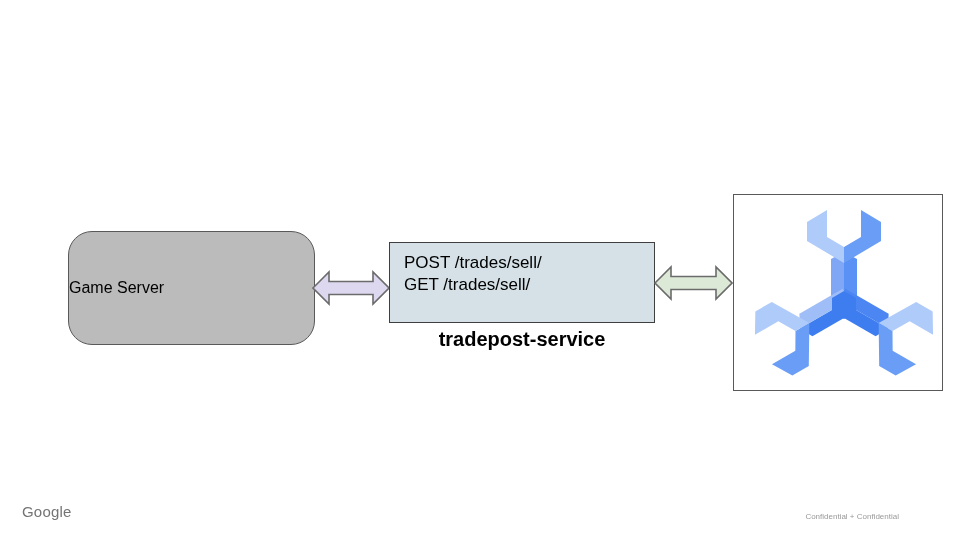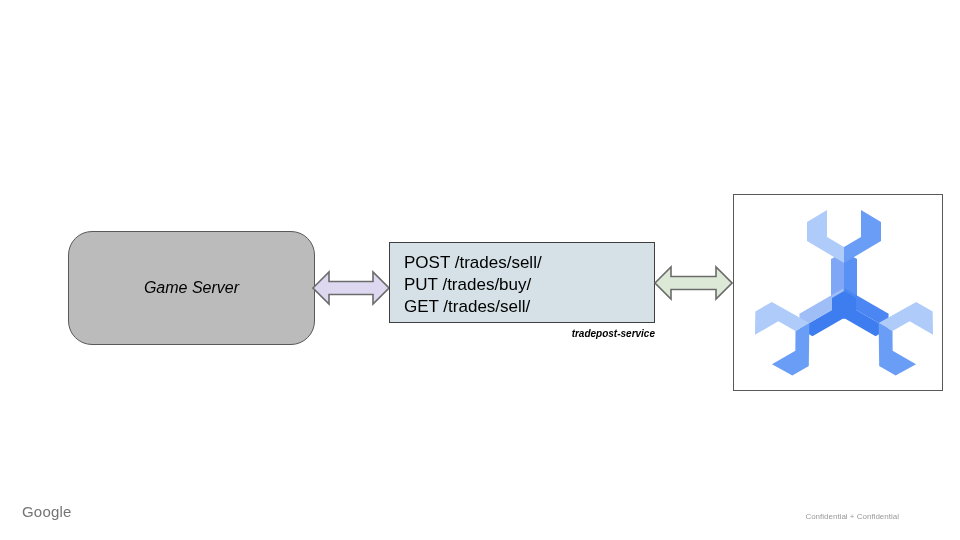--- a/index.html
+++ b/index.html
@@ -16,41 +16,41 @@
     overflow: hidden;
   }
   .node { position: absolute; box-sizing: border-box; }
 
   .game-server {
     left: 68px; top: 231px;
     width: 247px; height: 114px;
     background: var(--game-server-fill, #bbbbbb);
     border: 1.5px solid var(--game-server-border, #595959);
     border-radius: 24px;
-    display: flex; align-items: center; justify-content: center;
-    font-size: 16px; color: #000; font-style: italic;
+    display: flex; align-items: center; 
+    font-size: 16px; color: #000;
   }
 
   .arrow { position: absolute; }
   .arrow-left  { left: 312px; top: 270px; width: 78px; height: 36px; }
   .arrow-right { left: 654px; top: 265px; width: 79px; height: 36px; }
 
   .service-box {
     left: 389px; top: 242px;
     width: 266px; height: 81px;
     background: var(--service-fill, #d5e1e6);
     border: 1px solid var(--service-border, #3f3f3f);
     padding: 9px 0 0 14px;
     font-size: 17px; line-height: 22px; color: #000;
   }
   .service-caption {
     position: absolute;
     left: 389px; top: 328px; width: 266px;
-    text-align: right;
-    font-size: 10px; font-weight: bold; color: #000; font-style: italic;
+    text-align: center;
+    font-size: 20px; font-weight: bold; color: #000;
   }
 
   .logo-box {
     position: absolute;
     left: 733px; top: 194px;
     width: 210px; height: 197px;
     box-sizing: border-box;
     background: #ffffff;
     border: 1px solid var(--logo-box-border, #595959);
   }
@@ -77,21 +77,20 @@
   <div class="node game-server">
     <span>Game Server</span>
   </div>
 
   <svg class="arrow arrow-left" viewBox="0 0 78 36">
     <polygon points="1,18 17,2 17,11.5 61,11.5 61,2 77,18 61,34 61,24.5 17,24.5 17,34" fill="var(--arrow-left-fill, #ddd8ef)" stroke="var(--arrow-stroke, #6b6b6b)" stroke-width="1.6"></polygon>
   </svg>
 
   <div class="node service-box">
     <div>POST /trades/sell/</div>
-    <div>PUT /trades/buy/</div>
     <div>GET /trades/sell/</div>
   </div>
 
   <div class="service-caption">tradepost-service</div>
 
   <svg class="arrow arrow-right" viewBox="0 0 79 36">
     <polygon points="1,18 17,2 17,11.5 62,11.5 62,2 78,18 62,34 62,24.5 17,24.5 17,34" fill="var(--arrow-right-fill, #dde9d7)" stroke="var(--arrow-stroke, #6b6b6b)" stroke-width="1.6"></polygon>
   </svg>
 
   <div class="logo-box">

